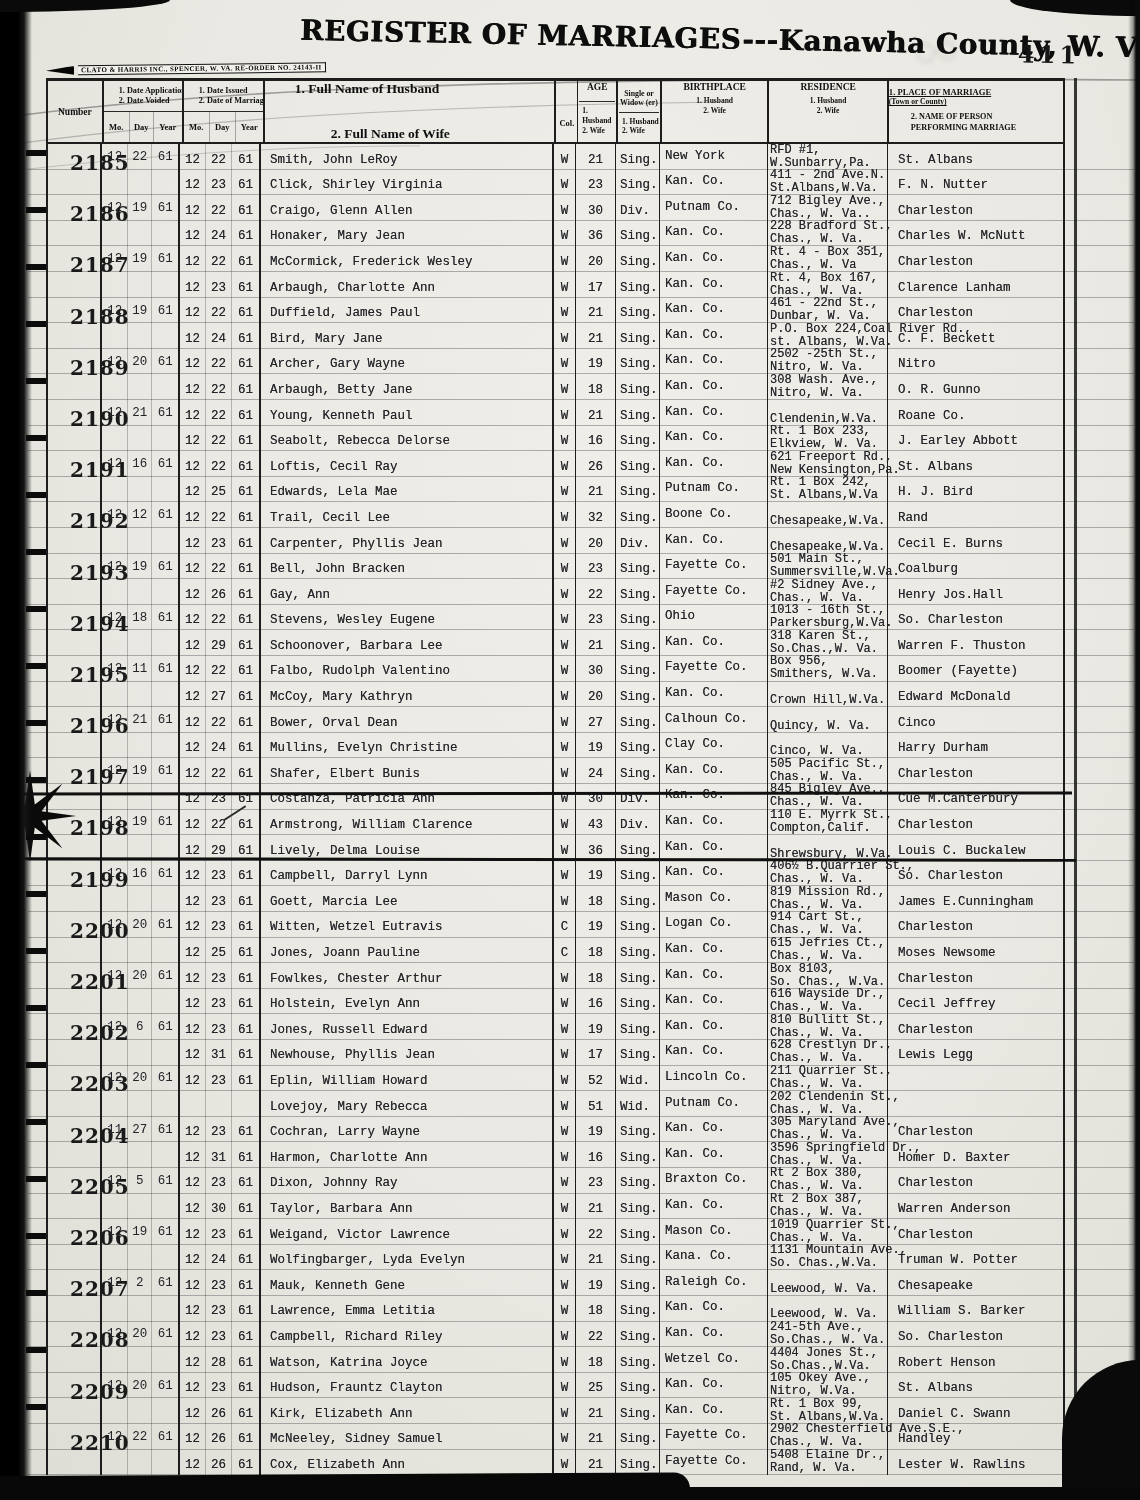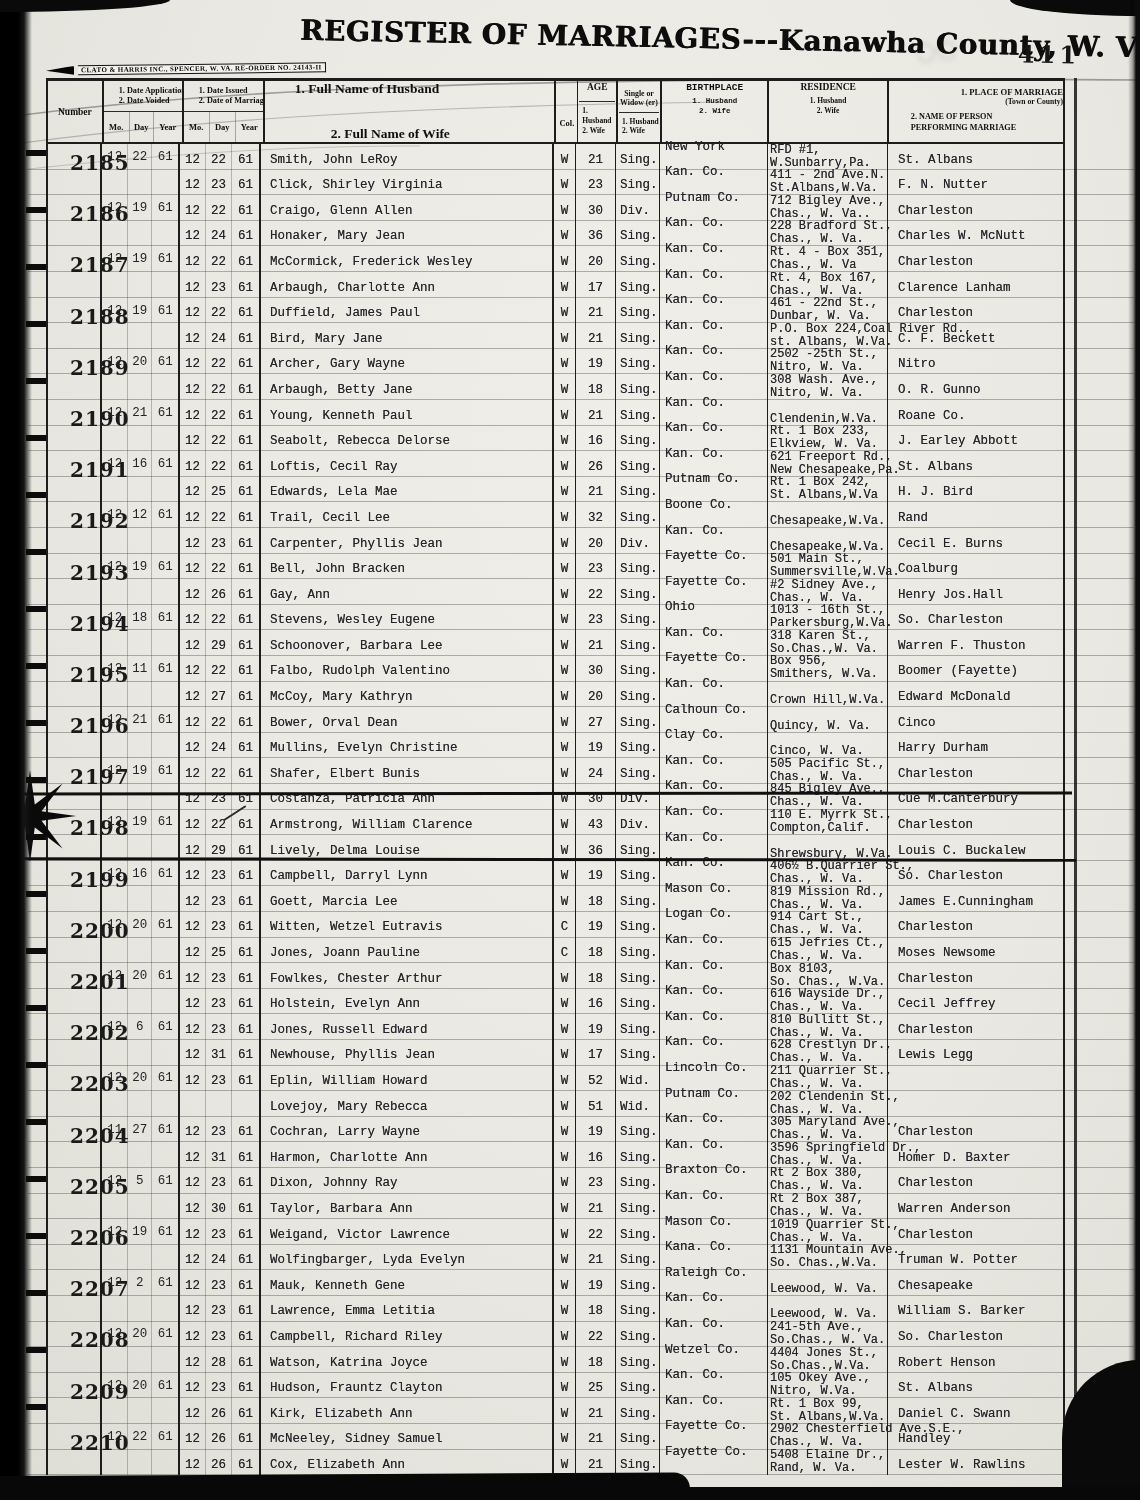--- a/index.html
+++ b/index.html
@@ -70,28 +70,28 @@
   .h-app .h-sub .s.dy { width:24px; border-right:1px solid rgba(40,40,40,.35); }
   .h-iss .h-sub .s.dy { width:26px; border-right:1px solid rgba(40,40,40,.35); }
   .h-sub .s.yr { flex:1; }
   .h-name { width:var(--w-name); display:flex; flex-direction:column; justify-content:space-between;
     font-weight:700; font-size:13.5px; border-right-width:2.4px; }
   .h-name .nl1 { padding-left:30px; }
   .h-name .nl2 { padding-left:66px; margin-top:4px; }
   .h-col { width:var(--w-col); display:flex; align-items:flex-end; justify-content:center;
     font-weight:700; font-size:8.5px; padding-bottom:14px; border-right-width:1.6px; }
   .h-age { width:var(--w-age); } .h-st { width:var(--w-st); }
-  .h-bp { width:var(--w-bp);font-family:Liberation Mono, monospace; } .h-res { width:var(--w-res); } .h-pl { width:var(--w-pl); }
+  .h-bp { width:var(--w-bp); } .h-res { width:var(--w-res); } .h-pl { width:var(--w-pl); }
   .cap { text-align:center; font-weight:700; font-size:9.5px; padding-top:1px; }
   .h-age .cap { border-bottom:1.2px solid #2a2a2a; padding-bottom:9px; margin:0 1px; }
   .cap2 { text-align:center; font-weight:700; font-size:7.8px; line-height:1.2; padding-top:8px;
     border-bottom:1.2px solid #2a2a2a; padding-bottom:4px; margin:0 1px; }
   .hw { text-align:left; font-weight:700; font-size:7.5px; line-height:1.3; padding:4px 0 0 4px; }
   .hw.ctr { text-align:center; padding-left:0; }
-  .h-pl .pg { text-align:right; font-weight:700; font-size:8.6px; line-height:1.2; padding-top:6px; }
+  .h-pl .pg { text-align:left; font-weight:700; font-size:8.6px; line-height:1.2; padding-top:6px;text-decoration:underline; }
   .h-pl .pg .small { font-size:7.6px; }
   .h-pl .pg2 { text-align:left; font-weight:700; font-size:8.2px; line-height:1.25;
     padding:6px 0 0 22px; }
 
   
   .tbody { position:relative; }
   .rec { display:flex; height:calc(var(--rh)*2); position:relative; }
   .cellblock { position:relative; }
   .num-c { width:var(--w-num); border-right:2.2px solid var(--bord); position:relative; }
   .recnum { position:absolute; left:22px; top:7px; font-family:"DejaVu Serif", serif;
@@ -112,21 +112,21 @@
   .iss-c .d.dy { width:26px; border-right:1px solid rgba(40,40,40,.28); }
   .iss-c .d.yr { flex:1; }
   .name-c { width:var(--w-name); border-right:2.4px solid var(--bord); position:relative; }
   .name-c span { position:absolute; left:9px; bottom:3px; white-space:nowrap; }
   .col-c { width:var(--w-col); border-right:1.6px solid var(--bord); position:relative; text-align:center; }
   .col-c span, .age-c span { position:absolute; left:0; right:0; bottom:3px; }
   .age-c { width:var(--w-age); border-right:1.8px solid var(--bord); position:relative; text-align:center; }
   .st-c { width:var(--w-st); border-right:1.8px solid var(--bord); position:relative; }
   .st-c span { position:absolute; left:4px; bottom:3px; white-space:nowrap; }
   .bp-c { width:var(--w-bp); border-right:1.8px solid var(--bord); position:relative; }
-  .bp-c span { position:absolute; left:5px; bottom:16px; white-space:nowrap; }
+  .bp-c span { position:absolute; left:5px; bottom:7px; white-space:nowrap; }
   .res-c { width:var(--w-res); border-right:1.8px solid var(--bord); position:relative; }
   .res-c .street { position:absolute; left:2px; bottom:13px; white-space:nowrap; font-size:12px; z-index:2; }
   .res-c .city { position:absolute; left:2px; bottom:0; white-space:nowrap; font-size:12px; z-index:2; }
   .pl-c { width:var(--w-pl); position:relative; }
   .pl-c span { position:absolute; left:10px; bottom:3px; white-space:nowrap; }
 
   
   .strike1 { position:absolute; left:0; top:792px; width:1072px; height:2.6px;
     background:#101010; z-index:6; transform:rotate(-.05deg); }
   .strike2 { position:absolute; left:0; top:858px; width:1076px; height:2.6px;
@@ -699,21 +699,21 @@
           <span>26</span>
         </div>
         <div class="st-c">
           <span>Sing.</span>
         </div>
         <div class="bp-c">
           <span>Kan. Co.</span>
         </div>
         <div class="res-c">
           <span class="street">621 Freeport Rd.,</span>
-          <span class="city">New Chesapeake,Pa.</span>
+          <span class="city">New Kensington,Pa.</span>
         </div>
         <div class="pl-c">
           <span>St. Albans</span>
         </div>
       </div>
       <div class="line">
         <div class="iss-c">
           <span class="d mo">12</span>
           <span class="d dy">25</span>
           <span class="d yr">61</span>

